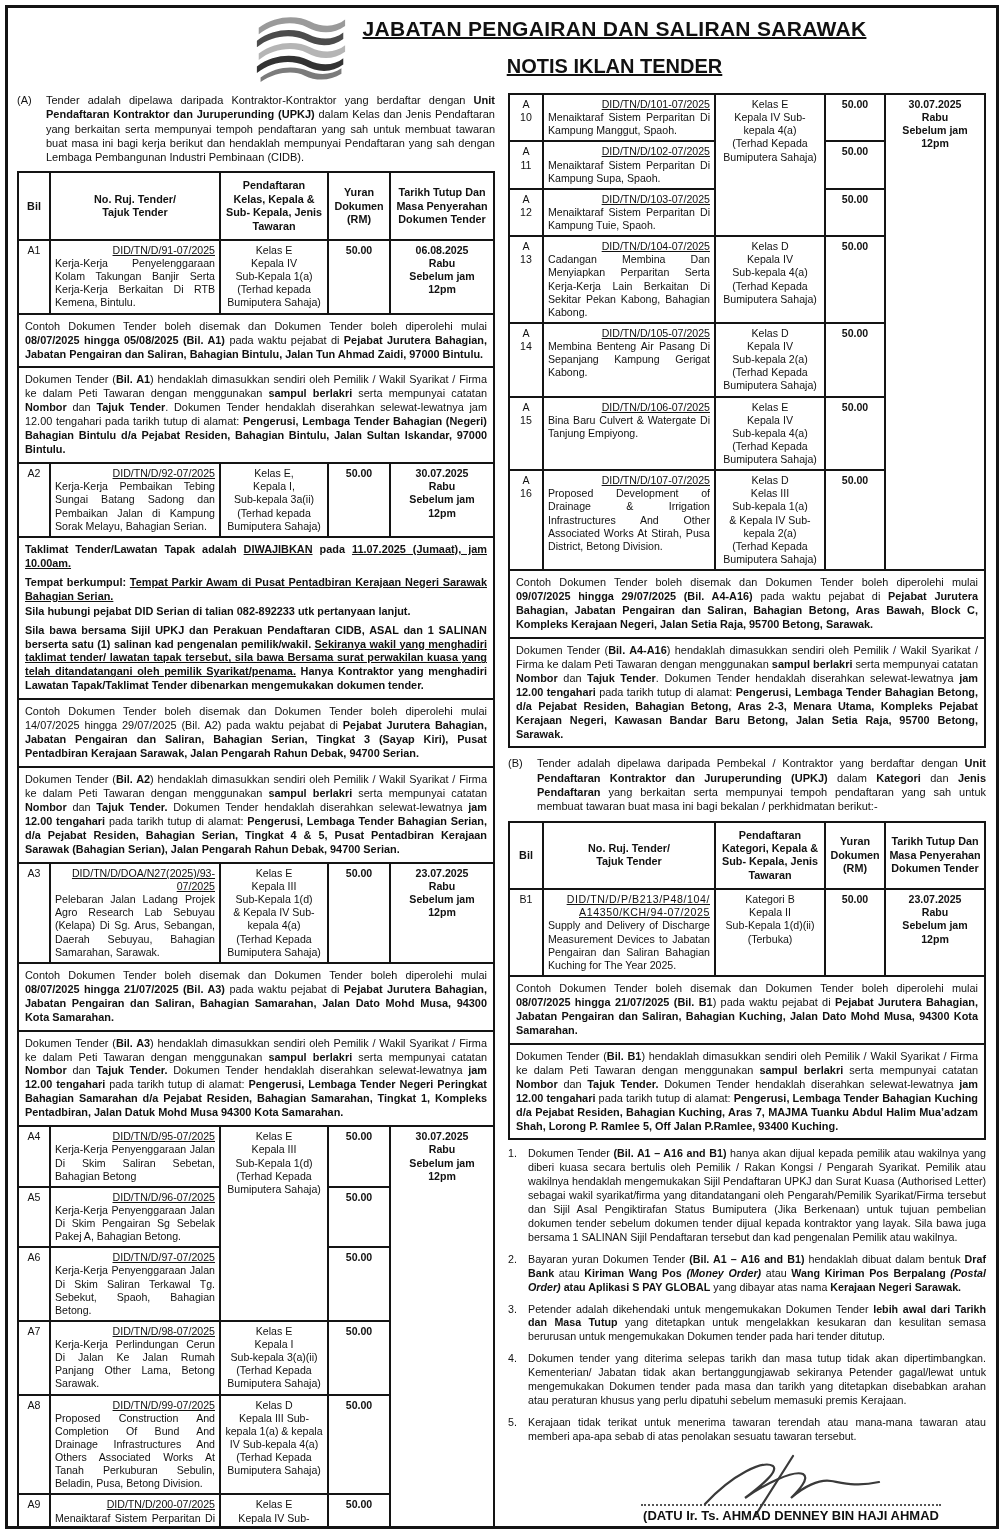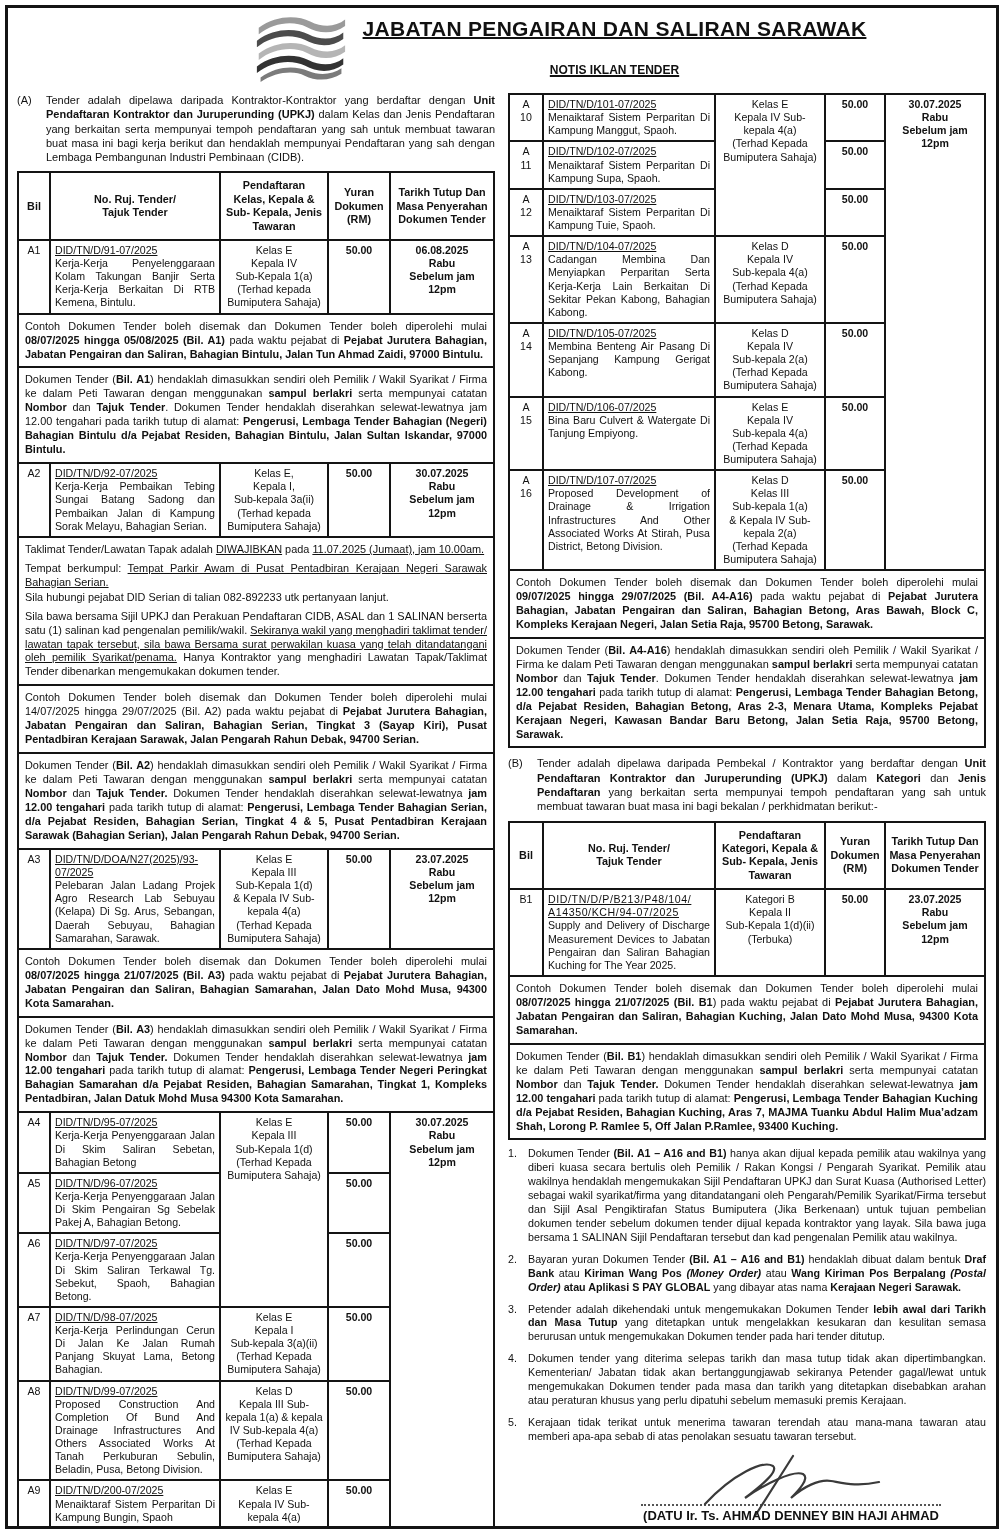--- a/index.html
+++ b/index.html
@@ -6,43 +6,43 @@
   .page{width:1006px;height:1536px;position:relative;background:#fff;
         font-family:"Liberation Sans",sans-serif;color:#111;box-sizing:border-box;}
   .frame{position:absolute;left:5px;top:5px;right:7px;bottom:7px;
          border:3px solid #141414;padding:5px 9px;box-sizing:border-box;overflow:hidden;}
 
   
   .masthead{position:relative;height:74px;}
   .logo{position:absolute;left:238px;top:2px;}
   .titles{text-align:center;padding-left:225px;padding-top:4px;}
   .t1{font-size:21px;font-weight:bold;text-decoration:underline;text-decoration-thickness:2px;letter-spacing:.3px;}
-  .t2{font-size:12px;font-weight:bold;text-decoration:underline;text-decoration-thickness:2px;margin-top:22px;}
+  .t2{font-size:20px;font-weight:bold;text-decoration:underline;text-decoration-thickness:2px;margin-top:14px;}
 
   .cols{display:flex;gap:13px;margin-top:6px;}
   .col{width:478px;flex:0 0 478px;}
 
   .hang{display:flex;gap:7px;font-size:11px;line-height:1.3;text-align:justify;}
   .hang .lbl{flex:0 0 22px;}
   .hang .ptxt{flex:1;}
 
   table.tbl{border-collapse:collapse;width:100%;margin-top:7px;table-layout:fixed;}
   .tbl th,.tbl td{border:2px solid #141414;padding:3px 4px;font-size:10.6px;line-height:1.24;
                   vertical-align:top;box-sizing:border-box;word-wrap:break-word;}
   .tbl th{text-align:center;font-weight:bold;vertical-align:middle;padding:6px 2px;font-size:10.8px;}
   .pre{white-space:pre-line;}
   .bil{text-align:center;white-space:pre-line;}
-  .ref{display:block;text-decoration:underline;white-space:pre-line;}
+  .ref{display:block;text-decoration:underline;white-space:pre-line;text-align:right;}
   .ttl{display:block;text-align:justify;}
   .reg{text-align:center;white-space:pre-line;vertical-align:middle;}
   .fee{text-align:center;font-weight:bold;}
   .date{text-align:center;font-weight:bold;white-space:pre-line;border-radius:14px;}
   .mid{vertical-align:middle;}
   .noterow td{padding:5px 6px;font-size:10.9px;line-height:1.28;text-align:justify;}
-  .allb td{font-weight:normal;margin-top:44px;}
+  .allb td{font-weight:bold;margin-top:44px;}
   .np{margin-bottom:5px;}
   .np:last-child{margin-bottom:0;}
 
   .sb{font-weight:bold;}
   .su{text-decoration:underline;}
   .si{font-style:italic;}
 
   .parab{margin-top:8px;}
   .gnotes{margin-top:7px;}
   .gnote{display:flex;gap:8px;font-size:10.7px;line-height:1.3;text-align:justify;margin-bottom:8px;}
@@ -219,21 +219,21 @@
               <td>
                   <span class="ref">DID/TN/D/97-07/2025</span>
                   <span class="ttl">Kerja-Kerja Penyenggaraan Jalan Di Skim Saliran Terkawal Tg. Sebekut, Spaoh, Bahagian Betong.</span>
                 </td>
               <td class="fee">50.00</td>
             </tr>
             <tr>
               <td class="bil">A7</td>
               <td>
                   <span class="ref">DID/TN/D/98-07/2025</span>
-                  <span class="ttl">Kerja-Kerja Perlindungan Cerun Di Jalan Ke Jalan Rumah Panjang Skuyat Lama, Betong Bahagian.</span>
+                  <span class="ttl">Kerja-Kerja Perlindungan Cerun Di Jalan Ke Jalan Rumah Panjang Other Lama, Betong Sarawak.</span>
                 </td>
               <td class="reg">Kelas E
 Kepala I
 Sub-kepala 3(a)(ii)
 (Terhad Kepada
 Bumiputera Sahaja)</td>
               <td class="fee">50.00</td>
             </tr>
             <tr>
               <td class="bil">A8</td>

